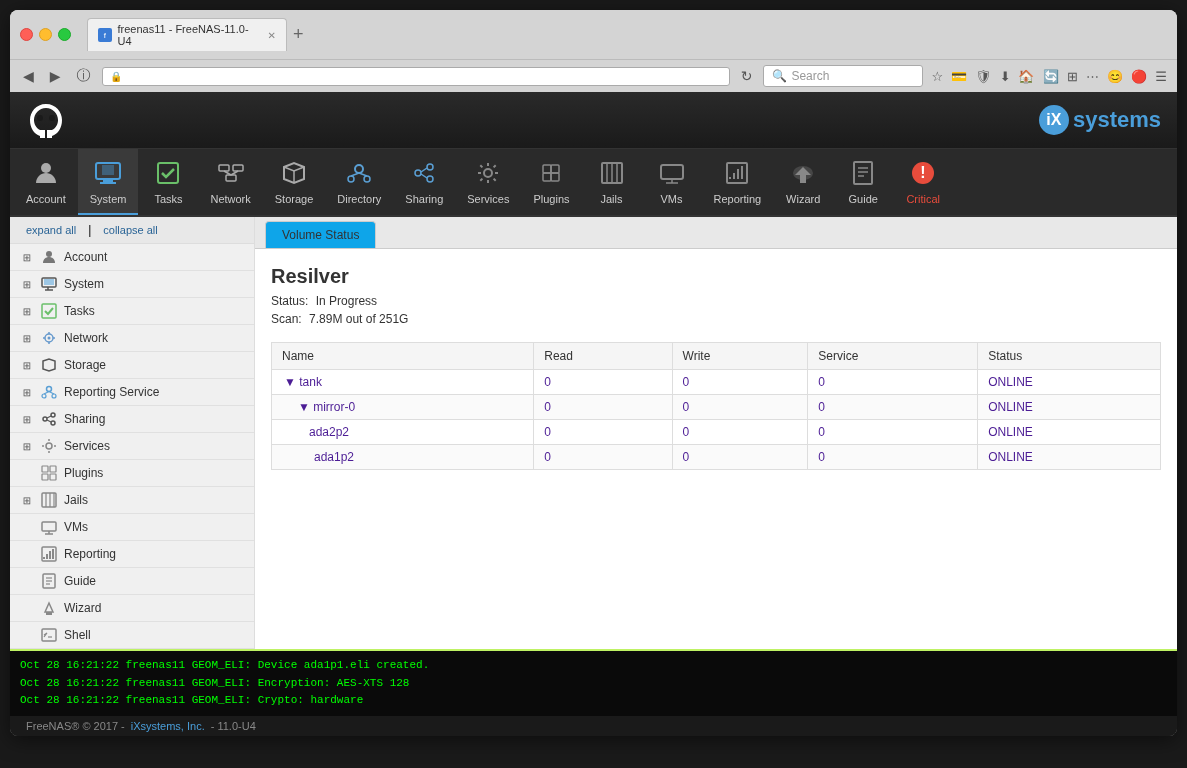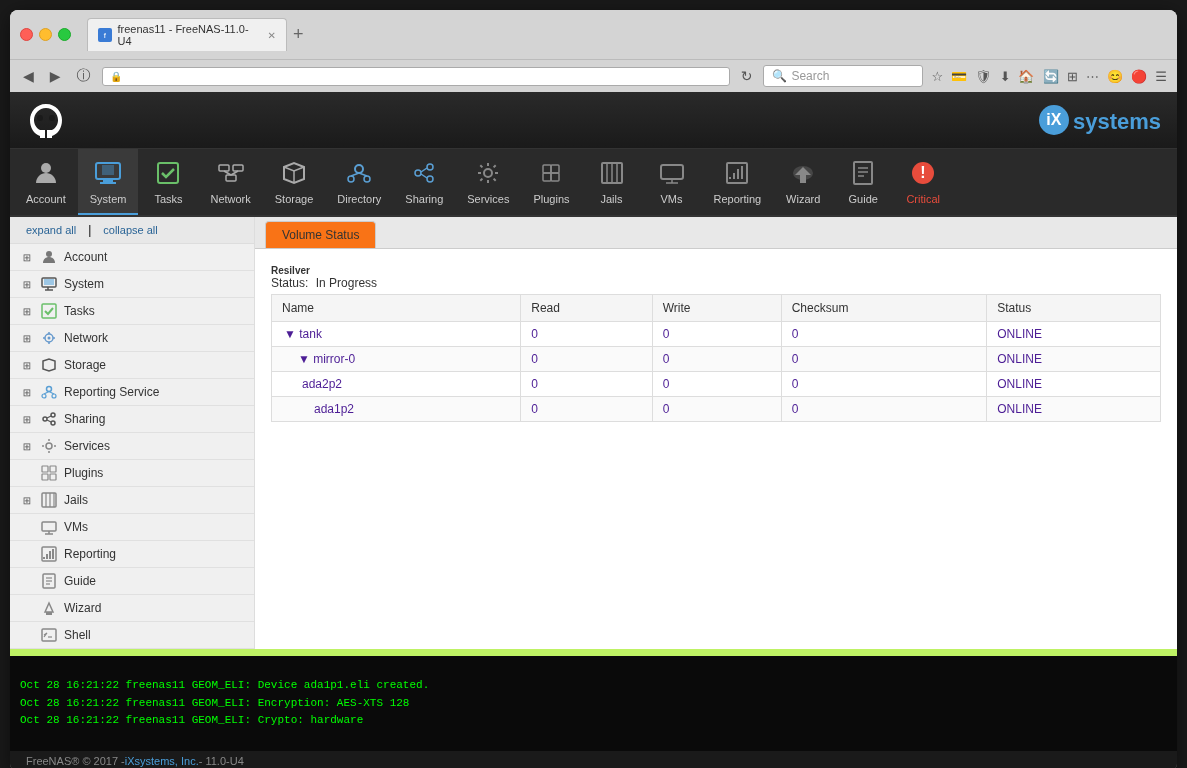--- a/index.html
+++ b/index.html
@@ -182,21 +182,21 @@
       color: white;
       font-size: 26px;
       font-weight: 300;
       letter-spacing: 1px;
     }
 
     .logo-text span { color: #ccc; }
 
     .ix-logo {
       display: flex;
-      align-items: flex-end;
+      align-items: center;
       gap: 4px;
       color: #4a9eda;
       font-size: 22px;
       font-weight: bold;
     }
 
     .ix-badge {
       background: #4a9eda;
       color: white;
       border-radius: 50%;
@@ -325,35 +325,36 @@
 
     .content-tab {
       padding: 6px 16px;
       font-size: 12px;
       cursor: pointer;
       border: 1px solid transparent;
       margin-top: 4px;
     }
 
     .content-tab.active {
-      background: #f97316;
+      background: #0ea5e9;
       border: 1px solid #ccc;
       border-bottom: none;
       border-radius: 4px 4px 0 0;
       color: #333;
     }
 
     .content-body {
       padding: 16px;
     }
 
     .resilver-title {
-      font-size: 10px;
+      font-size: 20px;
       font-weight: bold;
       color: #333;
+      margin-bottom: 6px;
     }
 
     .resilver-status {
       font-size: 12px;
       color: #333;
       margin-bottom: 4px;
     }
 
     .resilver-scan {
       font-size: 12px;
@@ -385,33 +386,34 @@
 
     .volume-table tr:nth-child(even) td { background: #fafafa; }
     .text-link { color: #2a6496; cursor: pointer; }
 
     
     .terminal-bar {
       background: #0a0a0a;
       color: #00ff00;
       font-family: "Courier New", monospace;
       font-size: 11px;
-      padding: 21px 10px;
-      border-top: 7px solid #bef264;
+      padding: 6px 10px;
+      border-top: 2px solid #bef264;
       line-height: 1.6;
     }
 
     
     .freenas-footer {
       background: #1a1a1a;
       color: #888;
       font-size: 11px;
       padding: 4px 16px;
       display: flex;
       align-items: center;
+      gap: 6px;
     }
 
     .footer-link { color: #4a9eda; text-decoration: none; }
 
     
     .icon-account { color: #aaa; }
     .icon-critical { color: #e74c3c; }
   </style>
 </head>
 <body>
@@ -843,28 +845,32 @@
       <div class="content-area">
         <div class="content-tabs">
           <div class="content-tab active">Volume Status</div>
         </div>
         <div class="content-body">
           <div class="resilver-title">Resilver</div>
           <div class="resilver-status">
             <span>Status:</span>
             <span style="margin-left:4px">In Progress</span>
           </div>
+          <div class="resilver-scan">
+            <span>Scan:</span>
+            <span style="margin-left:4px">7.89M out of 251G</span>
+          </div>
 
           <table class="volume-table">
             <thead>
               <tr>
                 <th>Name</th>
                 <th>Read</th>
                 <th>Write</th>
-                <th>Checksum</th>
+                <th>Service</th>
                 <th>Status</th>
               </tr>
             </thead>
             <tbody>
 
               <tr>
                 <td>
                   <span style="margin-left:2px">▼ tank</span>
                 </td>
                 <td class="text-link">0</td>
@@ -878,21 +884,21 @@
                   <span style="margin-left:16px">▼ mirror-0</span>
                 </td>
                 <td class="text-link">0</td>
                 <td class="text-link">0</td>
                 <td class="text-link">0</td>
                 <td>ONLINE</td>
               </tr>
 
               <tr>
                 <td>
-                  <span style="margin-left:20px">ada2p2</span>
+                  <span style="margin-left:27px">ada2p2</span>
                 </td>
                 <td class="text-link">0</td>
                 <td class="text-link">0</td>
                 <td class="text-link">0</td>
                 <td>ONLINE</td>
               </tr>
 
               <tr>
                 <td>
                   <span style="margin-left:32px">ada1p2</span>

